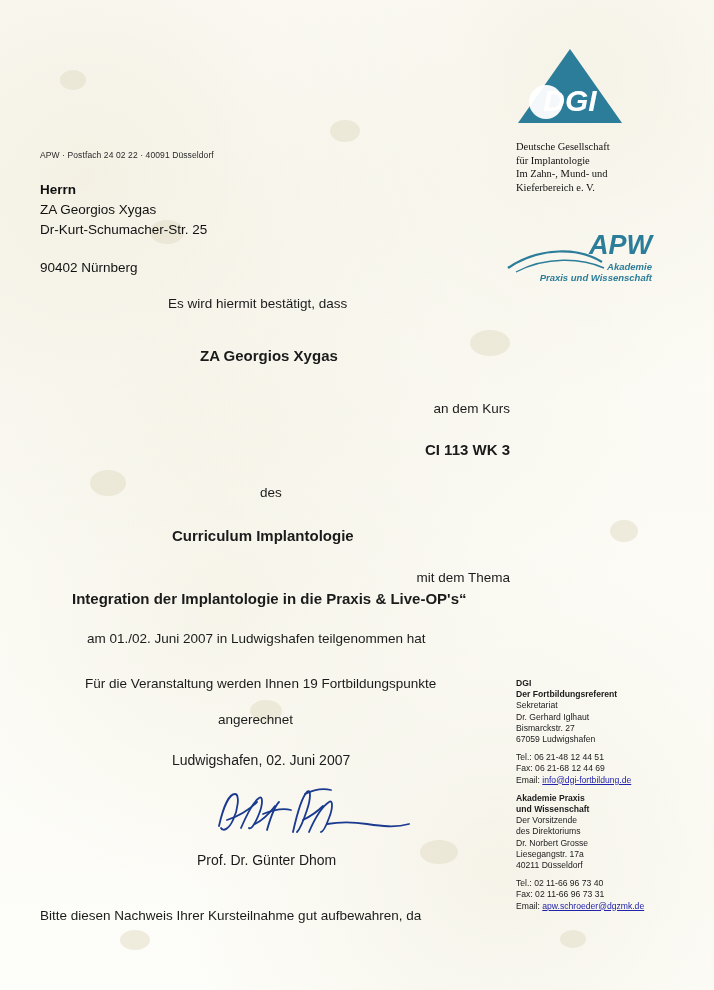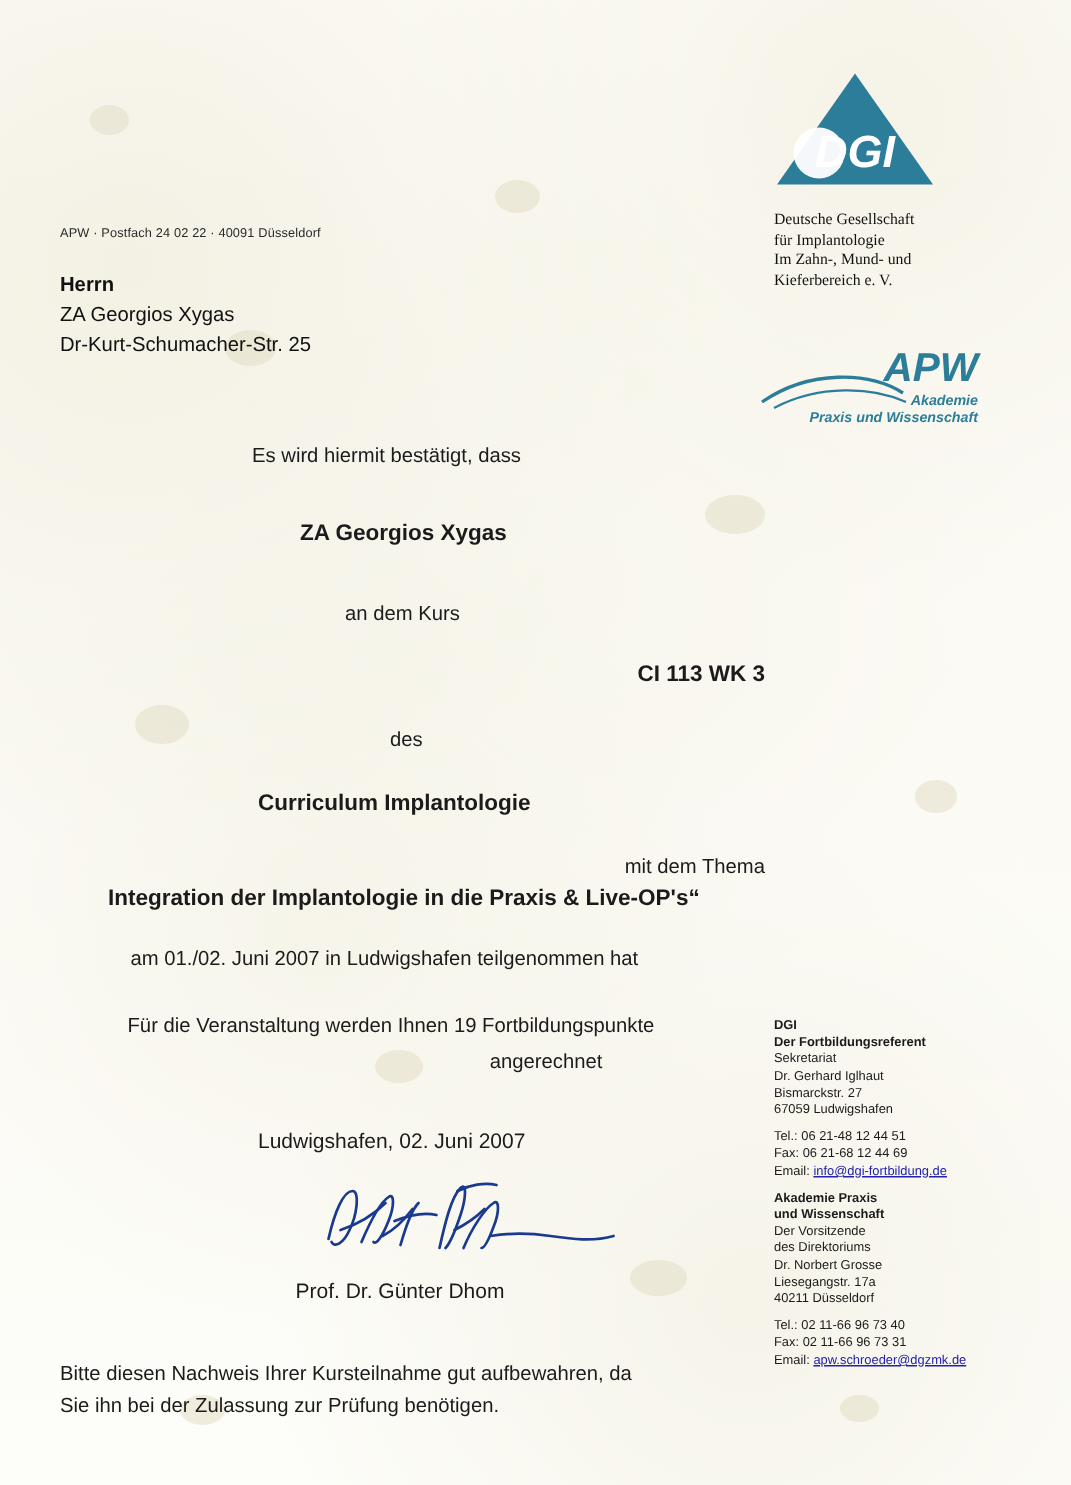--- a/index.html
+++ b/index.html
@@ -101,21 +101,21 @@
   .l-name {
     font-size: 15px;
     font-weight: bold;
     margin-top: 36px;
     text-align: left;
     margin-left: 160px;
   }
   .l-kurs {
     font-size: 13.5px;
     margin-top: 37px;
-    text-align: left;
+    text-align: right;
     margin-left: 190px;
   }
   .l-code {
     font-size: 15px;
     font-weight: bold;
     margin-top: 25px;
     text-align: right;
     margin-left: 190px;
   }
   .l-des {
@@ -252,34 +252,35 @@
       <text x="146" y="53" text-anchor="end" font-family="Liberation Sans, sans-serif" font-size="9.5" font-weight="bold" font-style="italic" fill="#2b7d99">Praxis und Wissenschaft</text>
     </svg>
   </div>
 
   <div class="return-line">APW · Postfach 24 02 22 · 40091 Düsseldorf</div>
 
   <div class="addressee">
     <span class="ln bold">Herrn</span>
     <span class="ln">ZA Georgios Xygas</span>
     <span class="ln">Dr-Kurt-Schumacher-Str. 25</span>
+    <span class="ln city">90402 Nürnberg</span>
   </div>
 
   <div class="body-block">
     <span class="ln l-intro">Es wird hiermit bestätigt, dass</span>
     <span class="ln l-name">ZA Georgios Xygas</span>
     <span class="ln l-kurs">an dem Kurs</span>
     <span class="ln l-code">CI 113 WK 3</span>
     <span class="ln l-des">des</span>
     <span class="ln l-curr">Curriculum Implantologie</span>
     <span class="ln l-thema">mit dem Thema</span>
     <span class="ln l-title2">Integration der Implantologie in die Praxis &amp; Live-OP's“</span>
     <span class="ln l-date">am 01./02. Juni  2007 in Ludwigshafen teilgenommen hat</span>
     <span class="ln l-points">Für die Veranstaltung werden Ihnen 19 Fortbildungspunkte</span>
-    <span class="ln l-points second" style="margin-top:4px;margin-left:178px;text-align:center;">angerechnet</span>
+    <span class="ln l-points second" style="margin-top:16px;margin-left:178px;">angerechnet</span>
   </div>
 
   <div class="l-place">Ludwigshafen, 02. Juni  2007</div>
 
   <div class="signature">
     <svg width="220" height="70" viewBox="0 0 220 70">
       <g fill="none" stroke="#1a3a8f" stroke-width="1.8" stroke-linecap="round">
         <path d="M14,46 C18,28 24,14 30,14 C35,14 33,30 28,40 C24,49 18,52 16,48"></path>
         <path d="M22,40 C34,36 44,30 52,22"></path>
         <path d="M36,48 C42,34 48,22 54,18 C58,15 58,24 54,34 C50,44 46,50 44,48"></path>
@@ -292,21 +293,20 @@
         <path d="M122,44 C134,42 148,42 162,44 C176,46 190,48 204,44"></path>
         <path d="M100,14 C108,10 118,8 126,10"></path>
       </g>
     </svg>
   </div>
 
   <div class="signer">Prof. Dr. Günter Dhom</div>
 
   <div class="footnote">
     <span class="ln">Bitte diesen Nachweis Ihrer Kursteilnahme gut aufbewahren, da</span>
-    <span class="ln">Sie ihn bei der Zulassung zur Prüfung benötigen.</span>
   </div>
 
   <div class="contact">
     <span class="blk b">DGI</span>
     <span class="blk b">Der Fortbildungsreferent</span>
     <span class="blk">Sekretariat</span>
     <span class="blk">Dr. Gerhard Iglhaut</span>
     <span class="blk">Bismarckstr. 27</span>
     <span class="blk">67059 Ludwigshafen</span>
     <span class="gap"></span>

